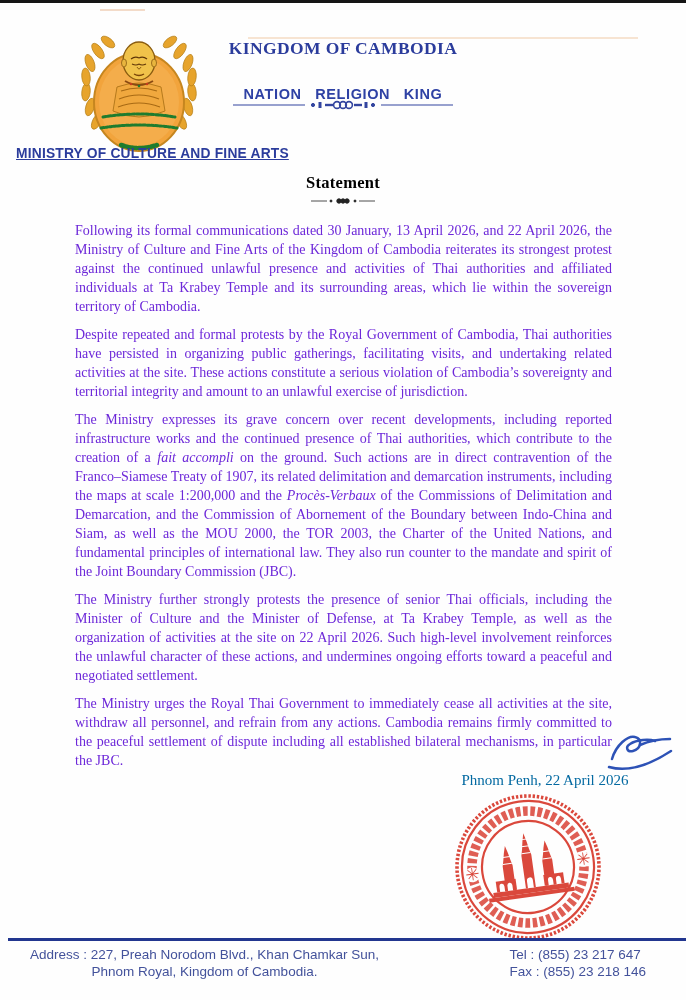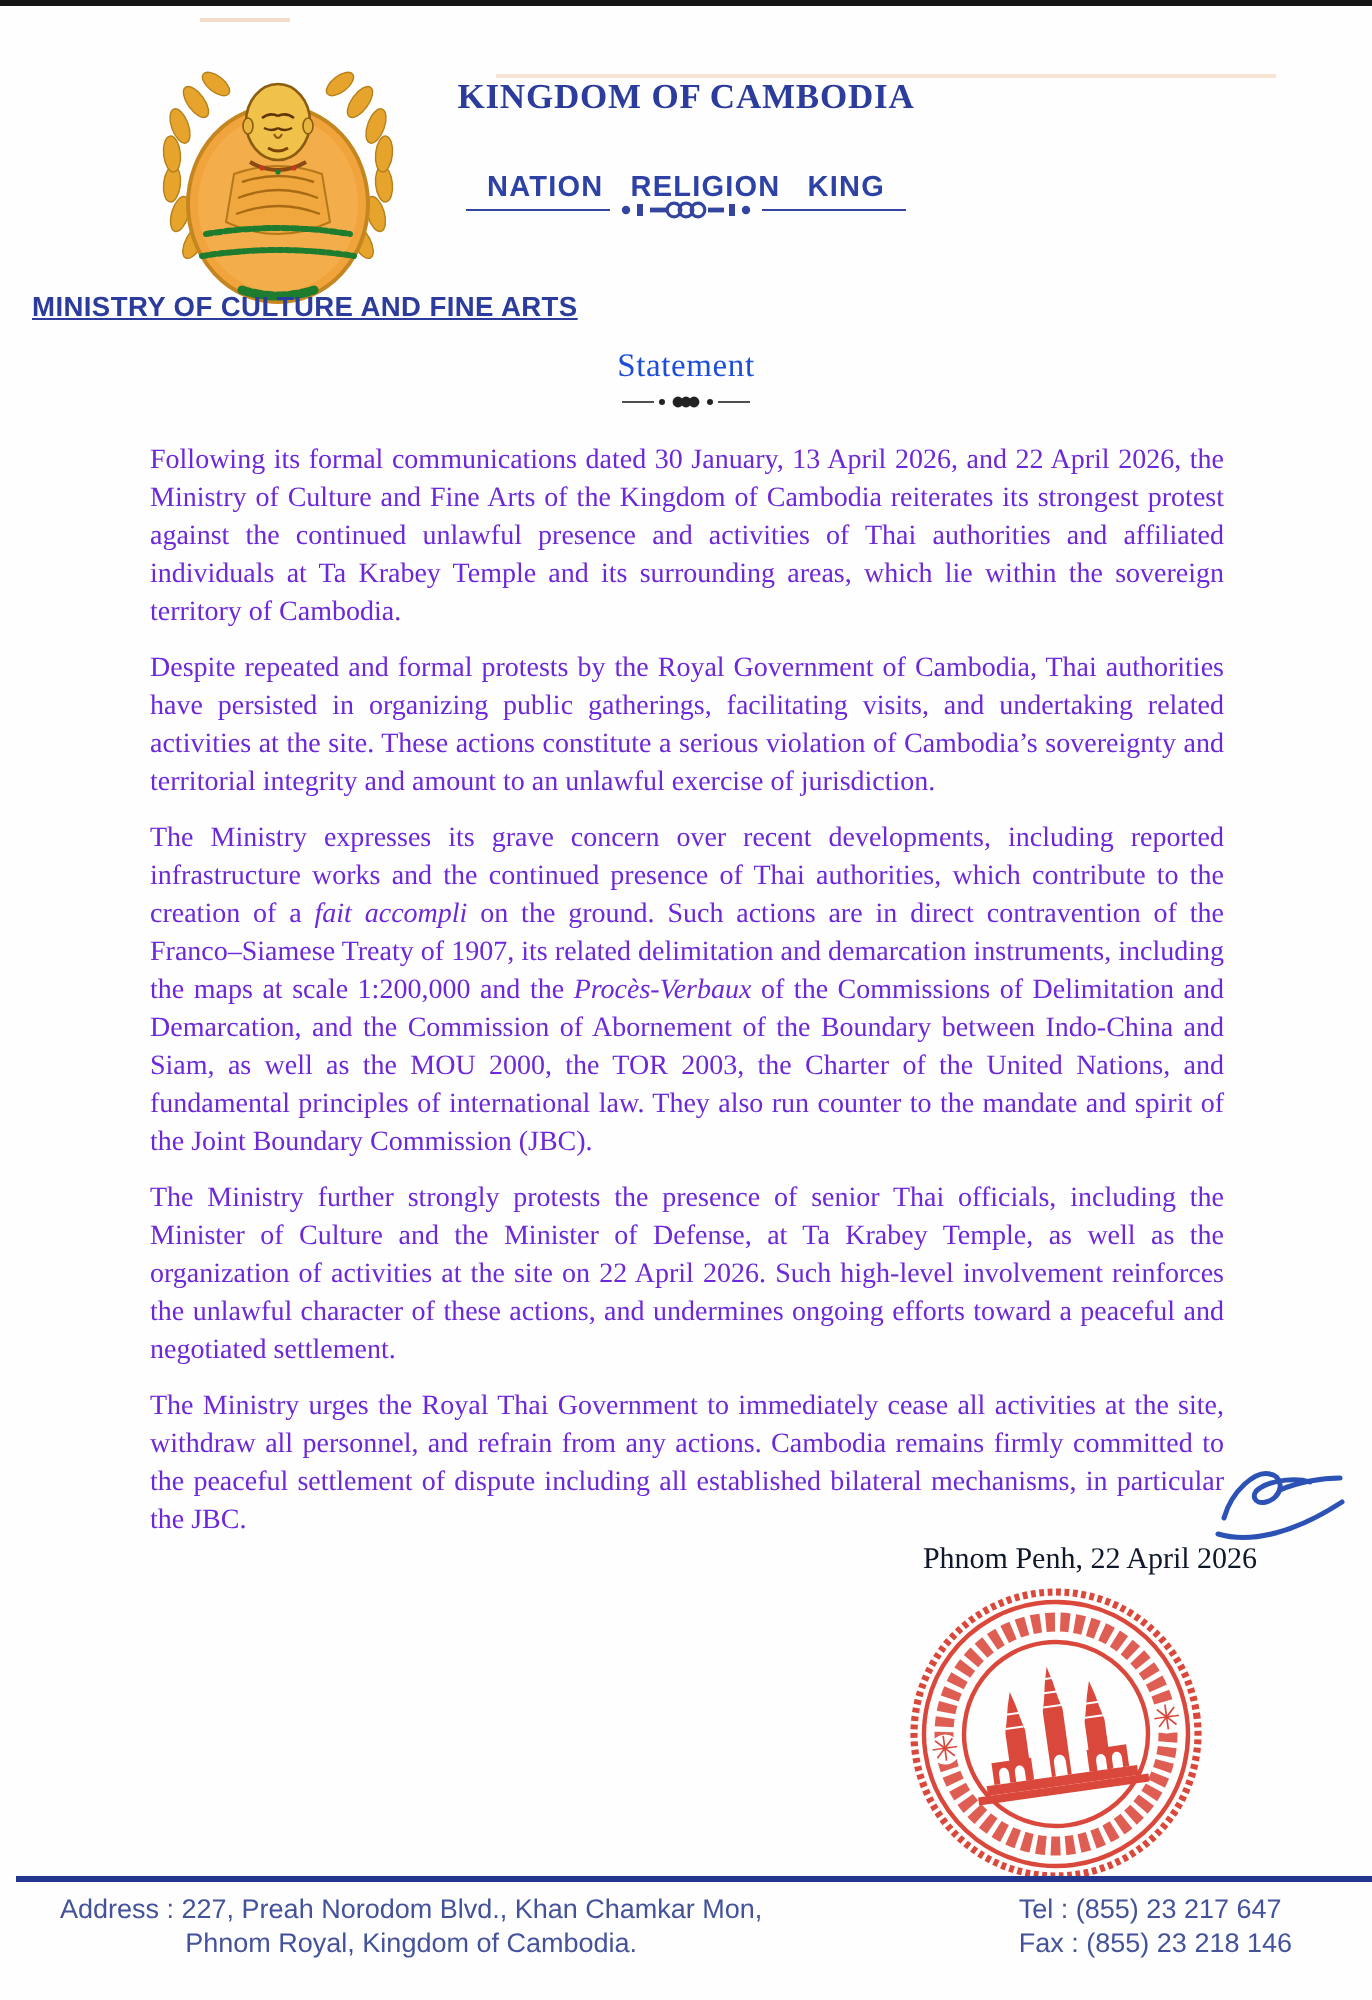--- a/index.html
+++ b/index.html
@@ -29,36 +29,36 @@
   }
   .hdr-ornament{position:absolute;left:233px;top:99px;width:220px;height:12px;}
   .hdr-ministry{
     position:absolute;left:16px;top:146px;
     font-family:"Liberation Sans",sans-serif;
     font-weight:bold;font-size:13.8px;color:#2b3c9c;letter-spacing:.2px;text-decoration:underline;
   }
 
   .doc-title{
     position:absolute;left:0;top:173px;width:686px;text-align:center;
-    font-weight:normal;font-size:16.5px;color:#1d4ed8;letter-spacing:.3px;
+    font-weight:bold;font-size:16.5px;color:#000000;letter-spacing:.3px;
   }
   .title-ornament{position:absolute;left:311px;top:197px;width:64px;height:8px;}
 
   .body-block{
     position:absolute;left:75px;top:221px;width:537px;
     font-size:14px;line-height:19px;text-align:justify;color:#6d28d9;
   }
   .body-block p{margin:0 0 9px 0;}
   .body-block i{font-style:italic;}
 
   .signature{position:absolute;left:604px;top:729px;width:72px;height:46px;}
 
   .dateline{
     position:absolute;left:440px;top:772px;width:210px;text-align:center;
-    font-size:15px;color:#0f172a;
+    font-size:15px;color:#0369a1;
   }
 
   .seal{position:absolute;left:452px;top:791px;width:152px;height:152px;}
 
   .footer-rule{position:absolute;left:8px;top:938px;width:678px;height:2.5px;background:#22368f;}
   .footer-address{
     position:absolute;left:30px;top:946px;
     font-family:"Liberation Sans",sans-serif;font-size:13.5px;line-height:17px;color:#43529b;
   }
   .footer-address .line2{text-align:center;}
@@ -214,21 +214,21 @@
         <line x1="51.5" y1="70" x2="60.5" y2="70"></line>
           <line x1="52.5" y1="63" x2="59.5" y2="63"></line>
         <line x1="91.5" y1="70" x2="100.5" y2="70"></line>
           <line x1="92.5" y1="63" x2="99.5" y2="63"></line>
       </g>
     </g>
   </svg>
 
   <div class="footer-rule"></div>
   <div class="footer-address">
-    <div class="line1">Address : 227, Preah Norodom Blvd., Khan Chamkar Mon,</div>
+    <div class="line1">Address : 227, Preah Norodom Blvd., Khan Chamkar Sun,</div>
     <div class="line2">Phnom Royal, Kingdom of Cambodia.</div>
   </div>
   <div class="footer-contact">
     <div>Tel  : (855) 23 217 647</div>
     <div>Fax : (855) 23 218 146</div>
   </div>
 
 </div>
 
 </body></html>

